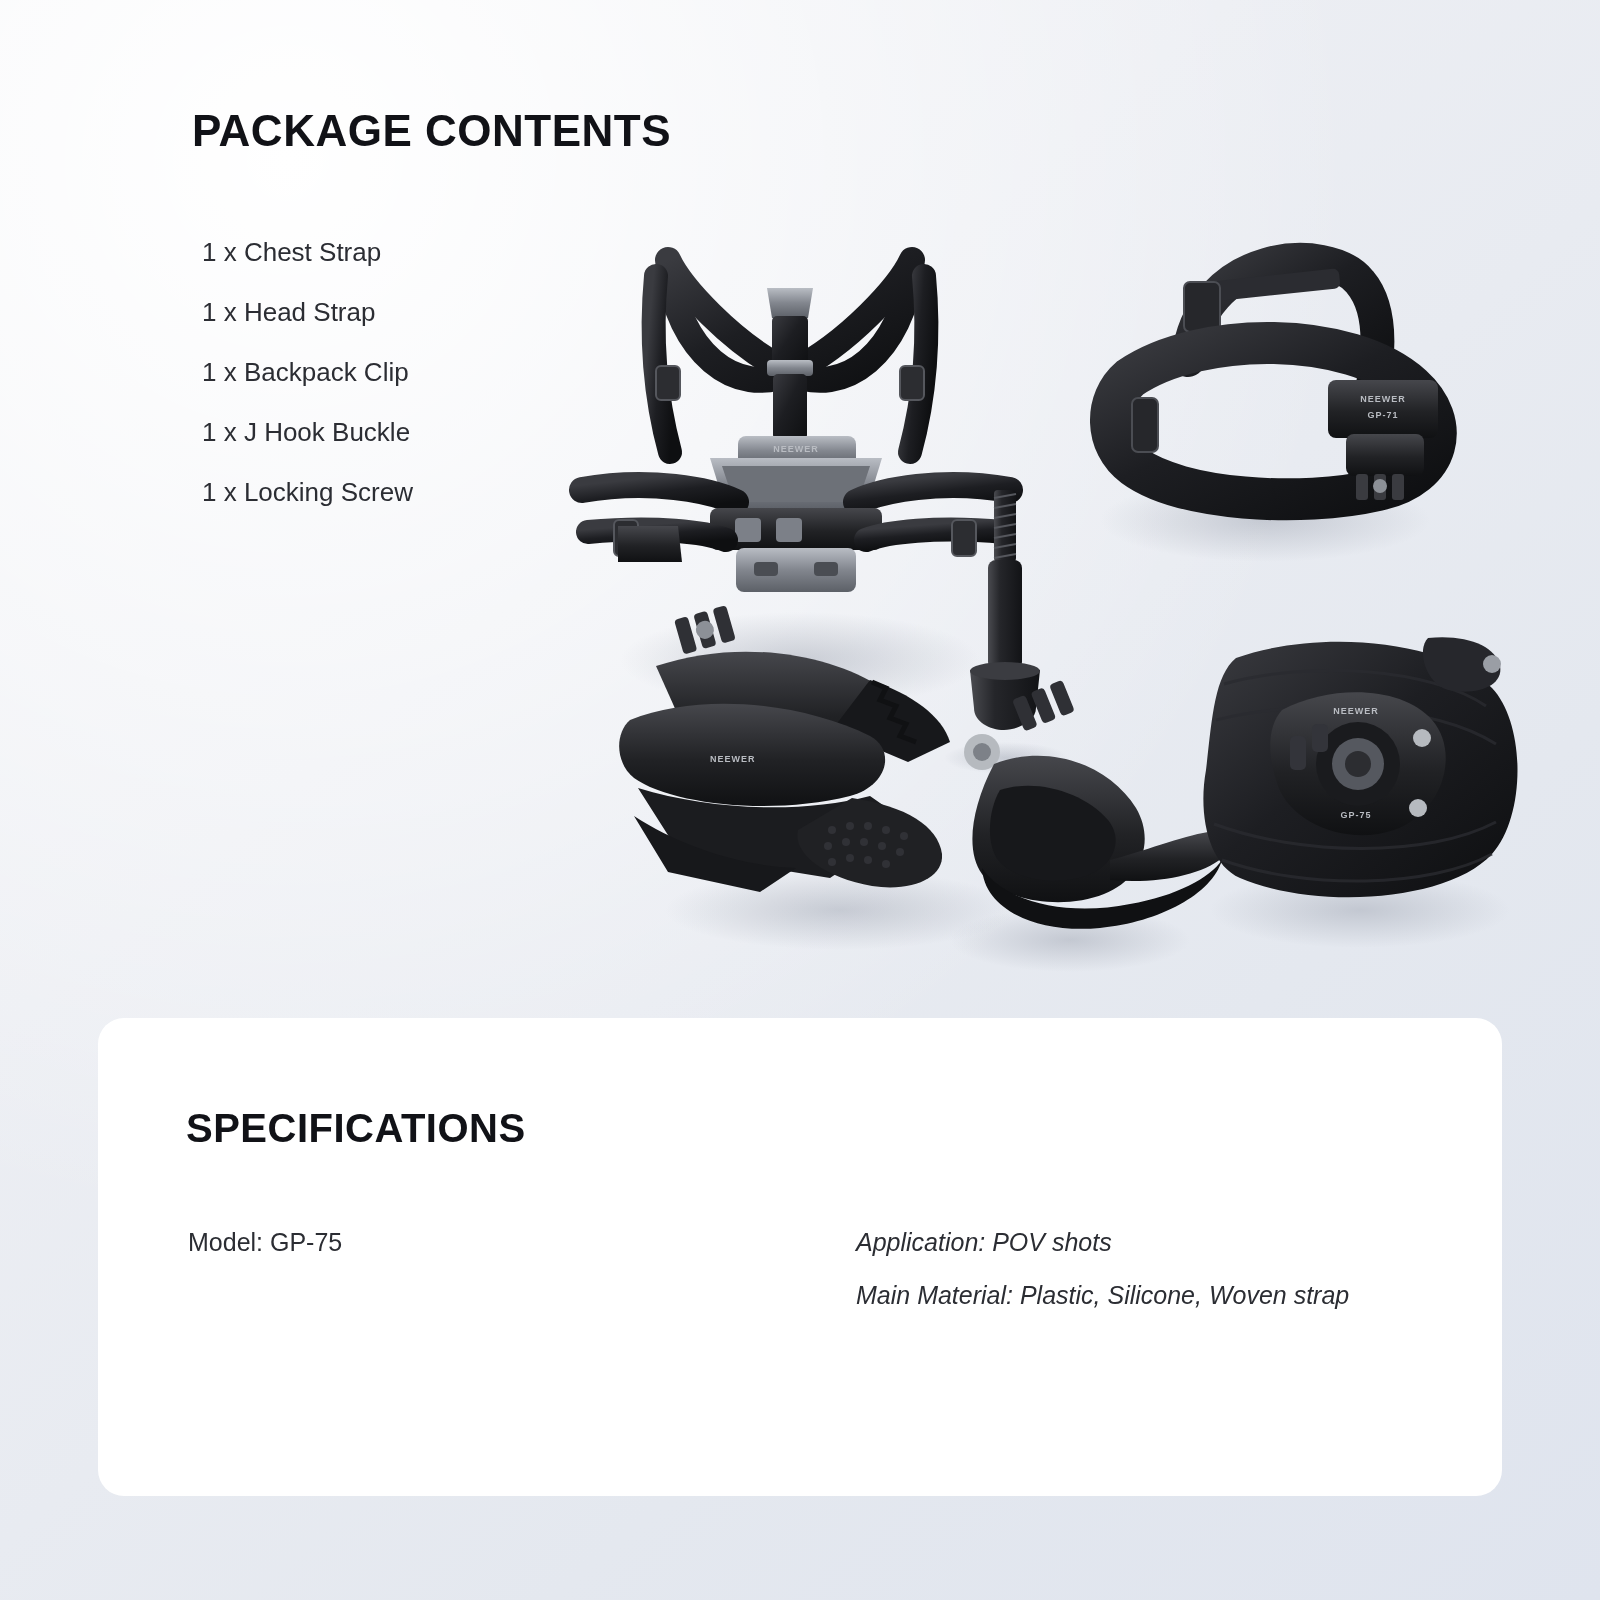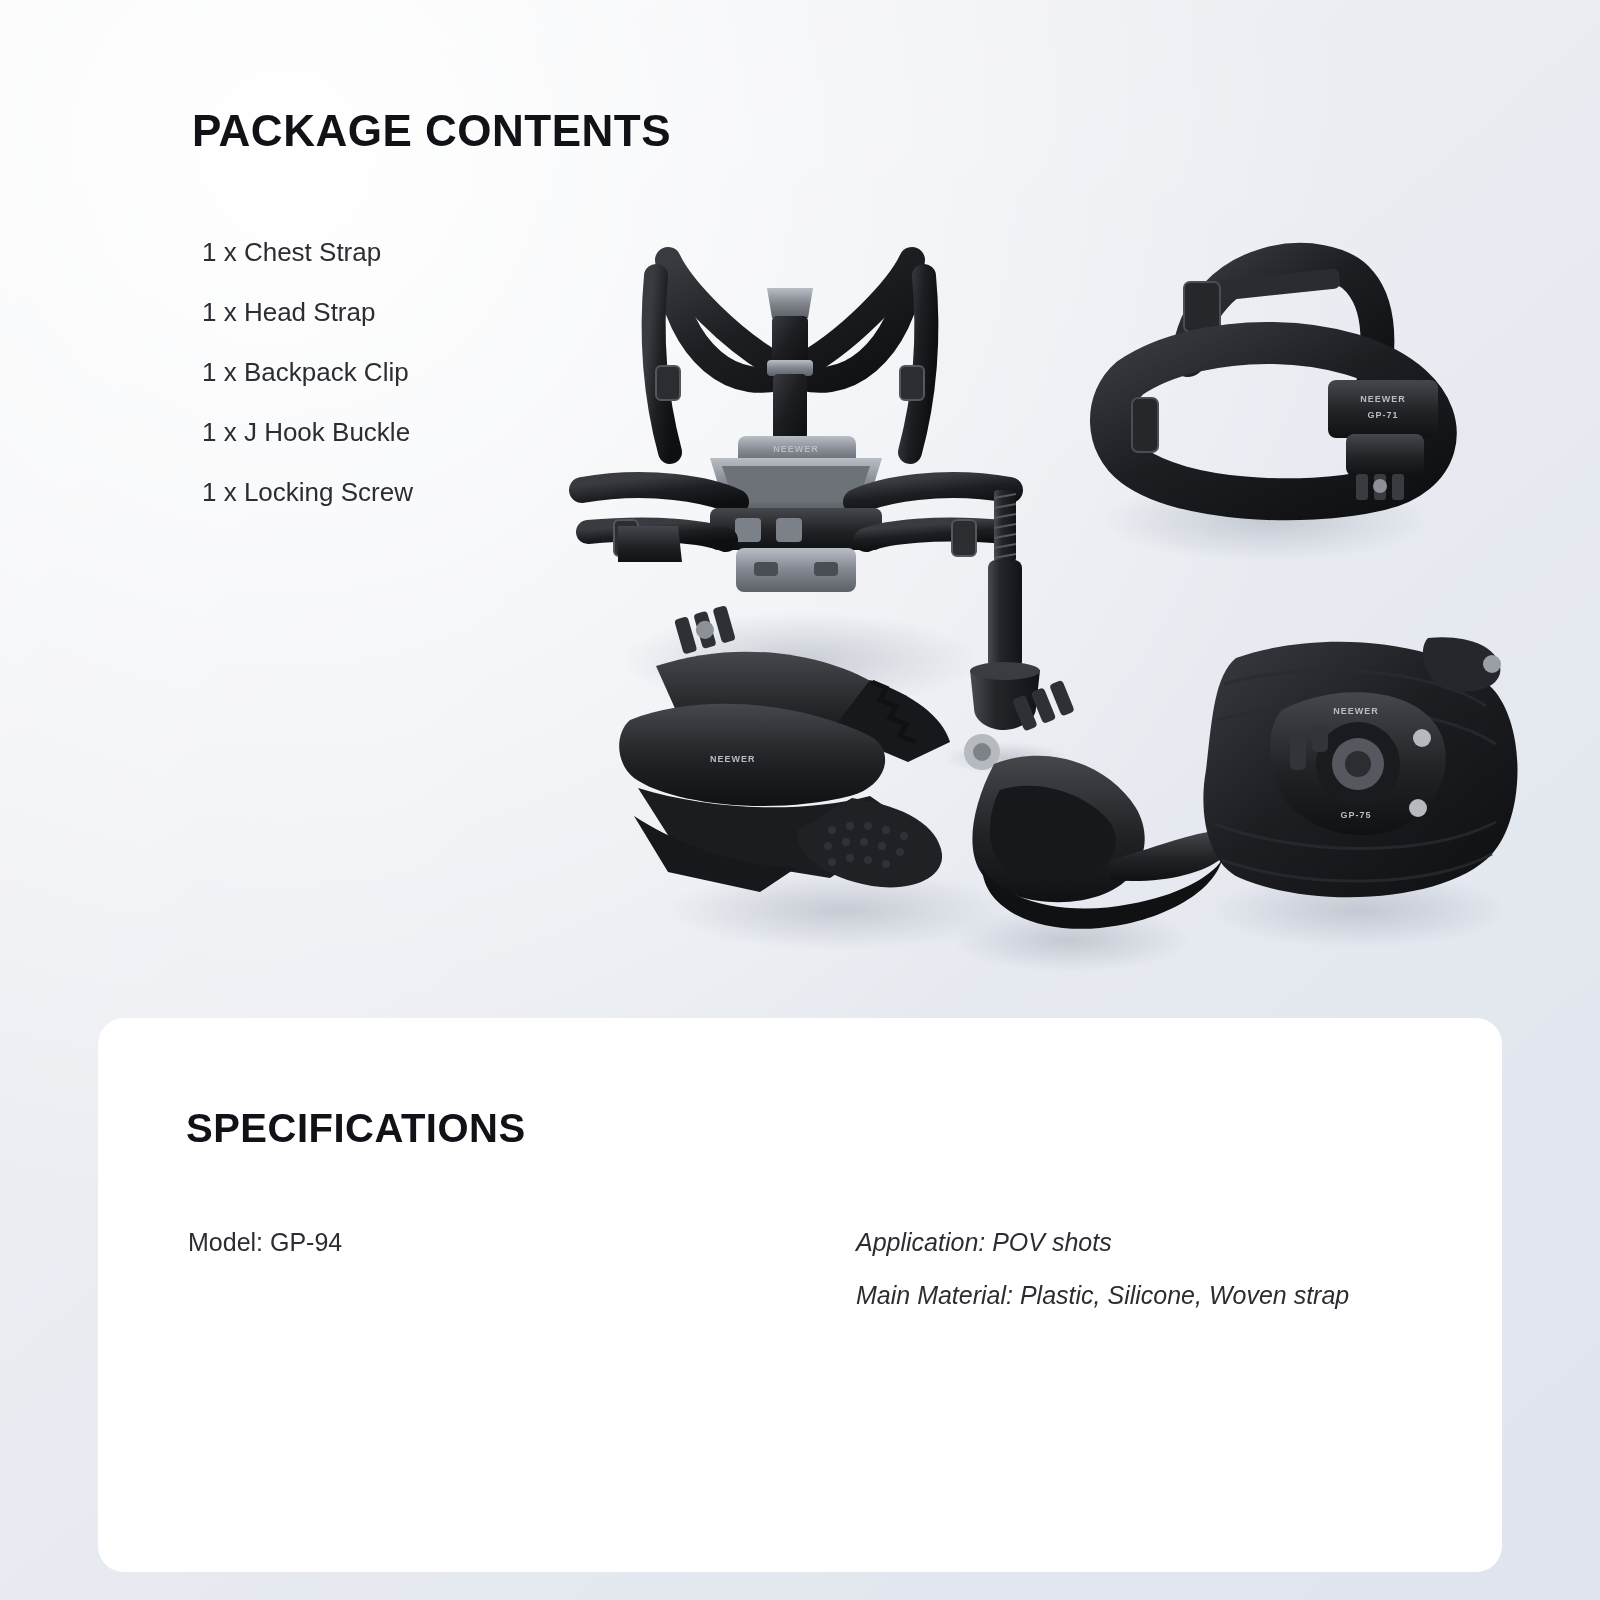--- a/index.html
+++ b/index.html
@@ -48,21 +48,21 @@
     line-height: 60px;
     white-space: nowrap;
   }
 
   
   .spec-card {
     position: absolute;
     left: 98px;
     top: 1018px;
     width: 1404px;
-    height: 554px;
+    height: 478px;
     background: #ffffff;
     border-radius: 26px;
   }
   .spec-title {
     position: absolute;
     left: 88px;
     top: 88px;
     font-size: 40px;
     font-weight: bold;
     letter-spacing: 0.5px;
@@ -325,21 +325,21 @@
           <text class="brandmark" x="84" y="128" text-anchor="middle">GP-75</text>
         </g>
       </g>
     </svg>
   </div>
 
   <div class="spec-card">
     <div class="spec-title">SPECIFICATIONS</div>
     <div class="spec-cols">
       <div class="spec-col left">
-        <div class="spec-line">Model: GP-94</div>
+        <div class="spec-line">Model: GP-75</div>
       </div>
       <div class="spec-col right">
         <div class="spec-line">Application: POV shots</div>
         <div class="spec-line">Main Material: Plastic, Silicone, Woven strap</div>
       </div>
     </div>
   </div>
 
 </div>
 

